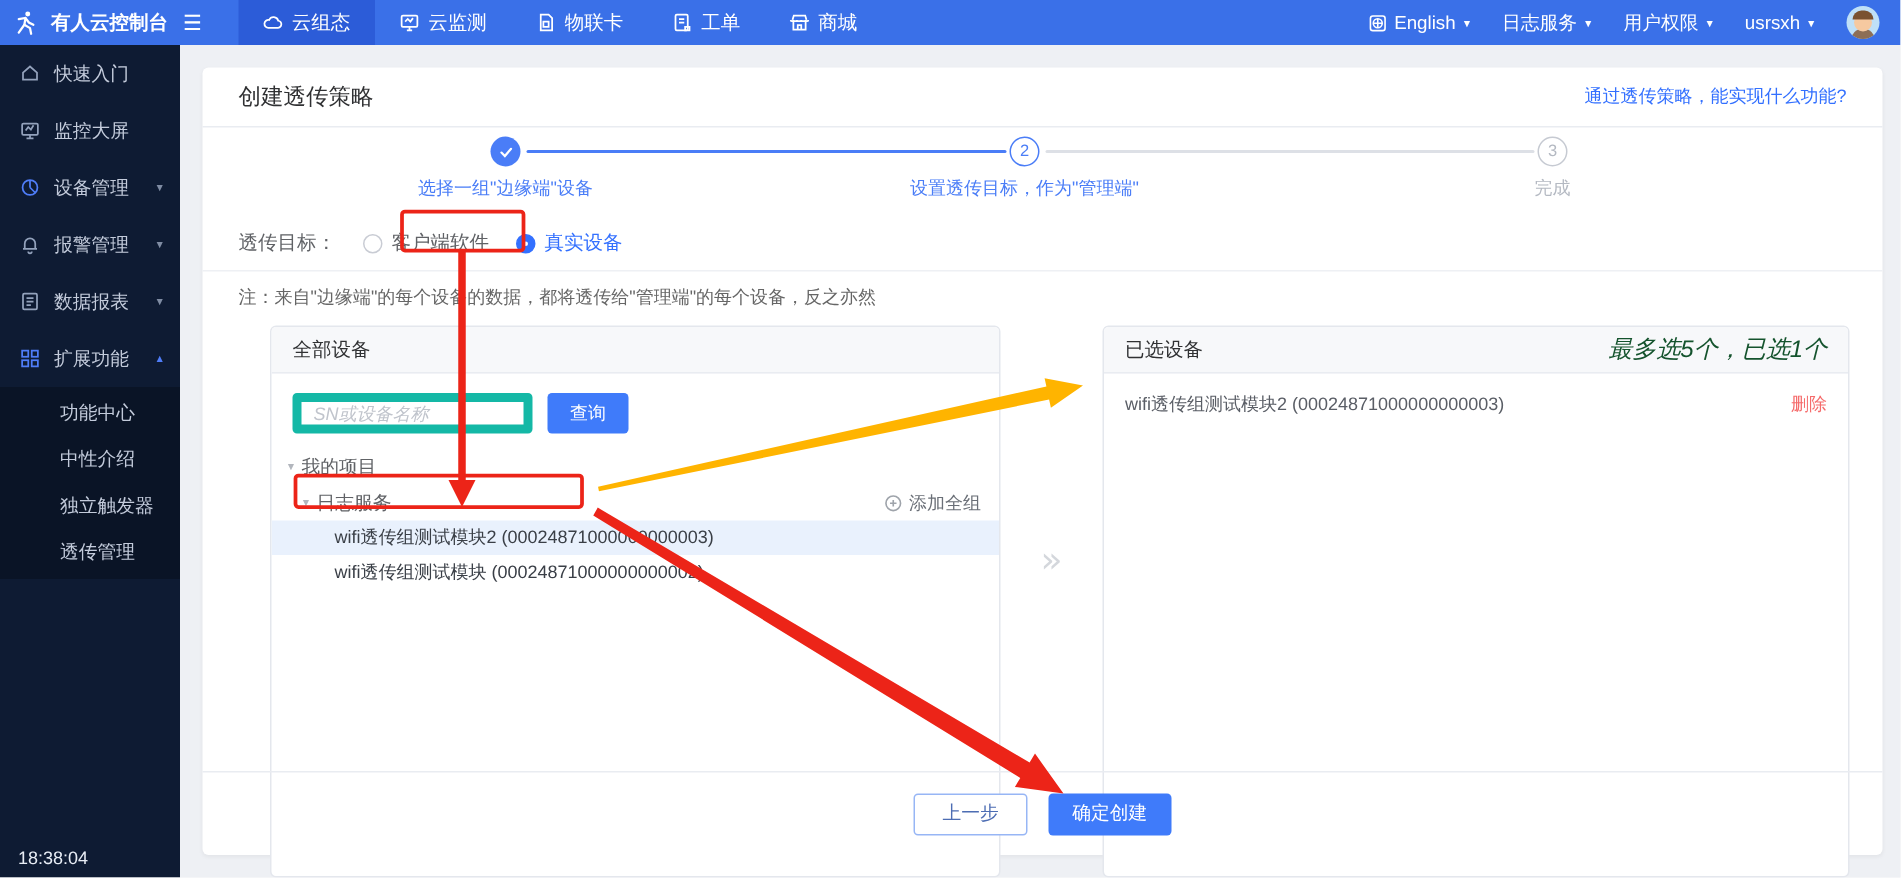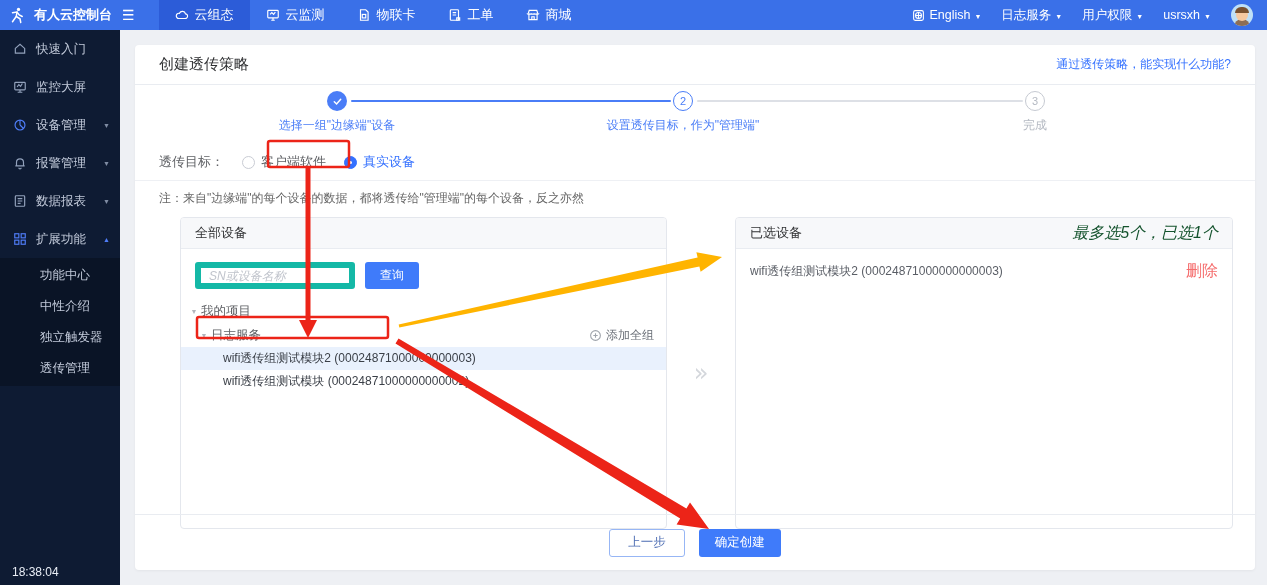--- a/index.html
+++ b/index.html
@@ -60,21 +60,21 @@
   .radio-opt { display:flex; align-items:center; gap:6px; margin-left:18px; cursor:pointer; }
   .radio-dot { width:13px; height:13px; border-radius:50%; border:1px solid #c9ccd4; background:#fff; position:relative; flex:0 0 auto; }
   .radio-dot.on { border-color:#3370ff; background:#3370ff; }
   .radio-dot.on::after { content:""; position:absolute; left:4px; top:4px; width:3px; height:3px; border-radius:50%; background:#fff; }
   .radio-label.on { color:#3370ff; }
 
   .note { padding:9px 24px 6px; font-size:12px; color:#666; }
 
   
   .panels { display:flex; align-items:flex-start; padding:4px 22px 0 45px; }
-  .panel { border:1px solid #e4e7ed; border-radius:4px; height:312px; background:#fff; overflow:hidden; }
+  .panel { border:1px solid #e4e7ed; border-radius:4px; height:368px; background:#fff; overflow:hidden; }
   .panel.left { width:487px; }
   .panel.right { flex:1; }
   .panel-head { height:31px; background:#f7f8fa; border-bottom:1px solid #e9ecf1; display:flex; align-items:center; justify-content:space-between; padding:0 14px; font-size:13px; color:#303133; }
   .panel-limit { font-size:16px; color:#14532d;font-style:italic; }
   .transfer-gap { width:68px; height:312px; display:flex; align-items:center; justify-content:center; }
   .dbl-chevron { color:#d4d7dc; font-size:24px; cursor:pointer; font-family:"DejaVu Sans",sans-serif; }
 
   .search-row { display:flex; align-items:center; padding:13px 14px 10px; gap:10px; }
   .search-input { width:160px; height:27px; border:6px solid #14b8a6; border-radius:3px; padding:0 8px; font-size:12px; color:#4d7c0f; outline:none;font-style:italic; }
   .search-input::placeholder { color:#c0c4cc; }
@@ -85,21 +85,21 @@
   .tree-caret { font-size:7px; color:#b2b6bd; width:14px; text-align:center; }
   .tree-root { padding-left:6px; }
   .tree-group { padding-left:16px; justify-content:space-between; padding-right:12px; }
   .tree-group .g-left { display:flex; align-items:center; }
   .add-group { display:flex; align-items:center; gap:4px; color:#6a6f77; font-size:12px; cursor:pointer; }
   .add-group .icon { color:#9fa4ab; }
   .device-row { height:23px; display:flex; align-items:center; padding-left:42px; font-size:12px; color:#3a3f47; cursor:pointer; white-space:nowrap; }
   .device-row.selected { background:#e9f1fd; }
 
   .sel-item { display:flex; align-items:center; justify-content:space-between; padding:12px 14px; font-size:12px; color:#5a5e66; }
-  .del-link { color:#f56c6c; cursor:pointer; font-size:16px; }
+  .del-link { color:#f56c6c; cursor:pointer; font-size:12px; }
 
   
   .card-footer { position:absolute; left:0; bottom:0; width:100%; height:56px; border-top:1px solid #e9ecf1; display:flex; align-items:center; justify-content:center; gap:14px; }
   .btn-prev { height:28px; padding:0 18px; background:#fff; border:1px solid #97b6f5; border-radius:3px; color:#4d6db3; font-size:12.5px; cursor:pointer; }
   .btn-submit { height:28px; padding:0 16px; background:#3f7bfa; border:none; border-radius:3px; color:#fff; font-size:12.5px; cursor:pointer; }
 
   
   .anno { position:absolute; left:0; top:0; width:1267px; height:585px; z-index:60; pointer-events:none; }
 </style>
 </head>

